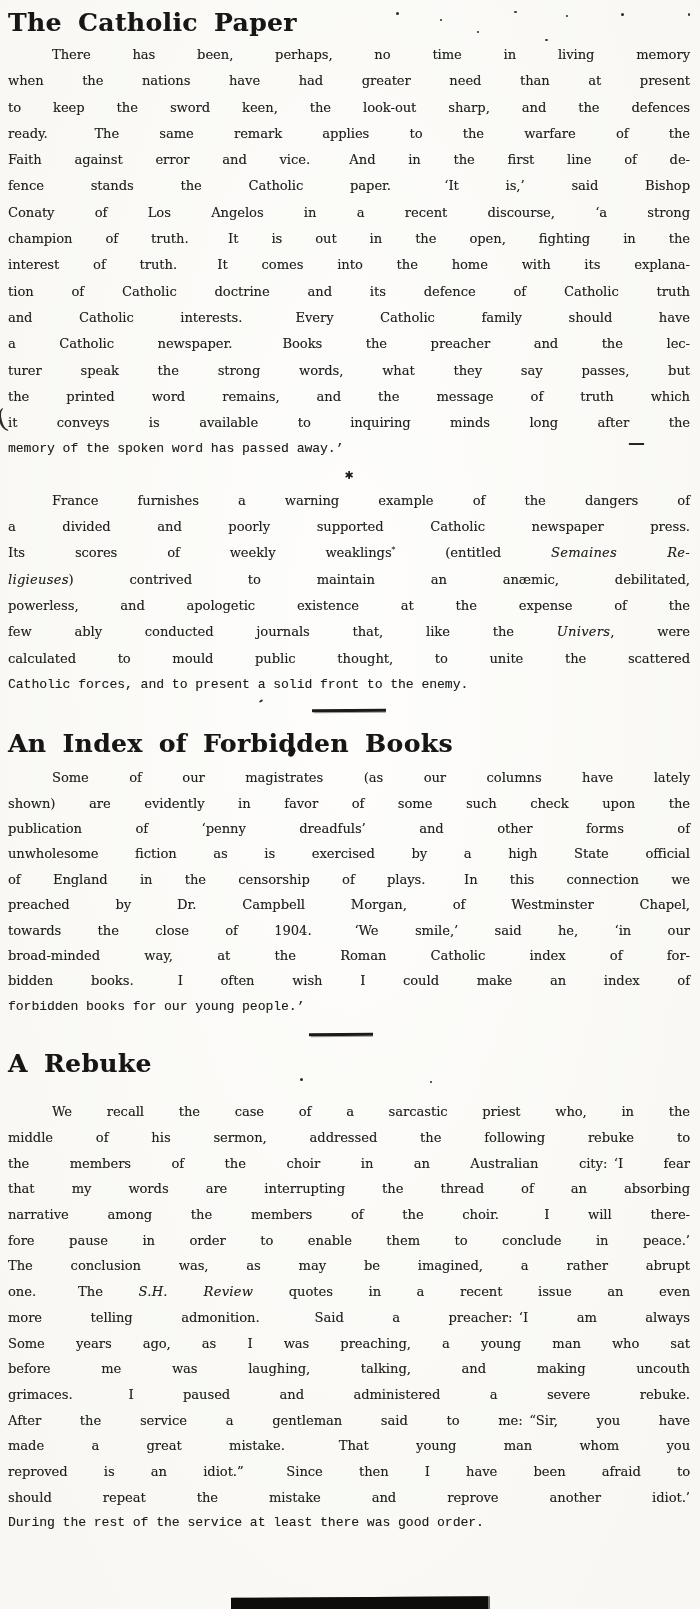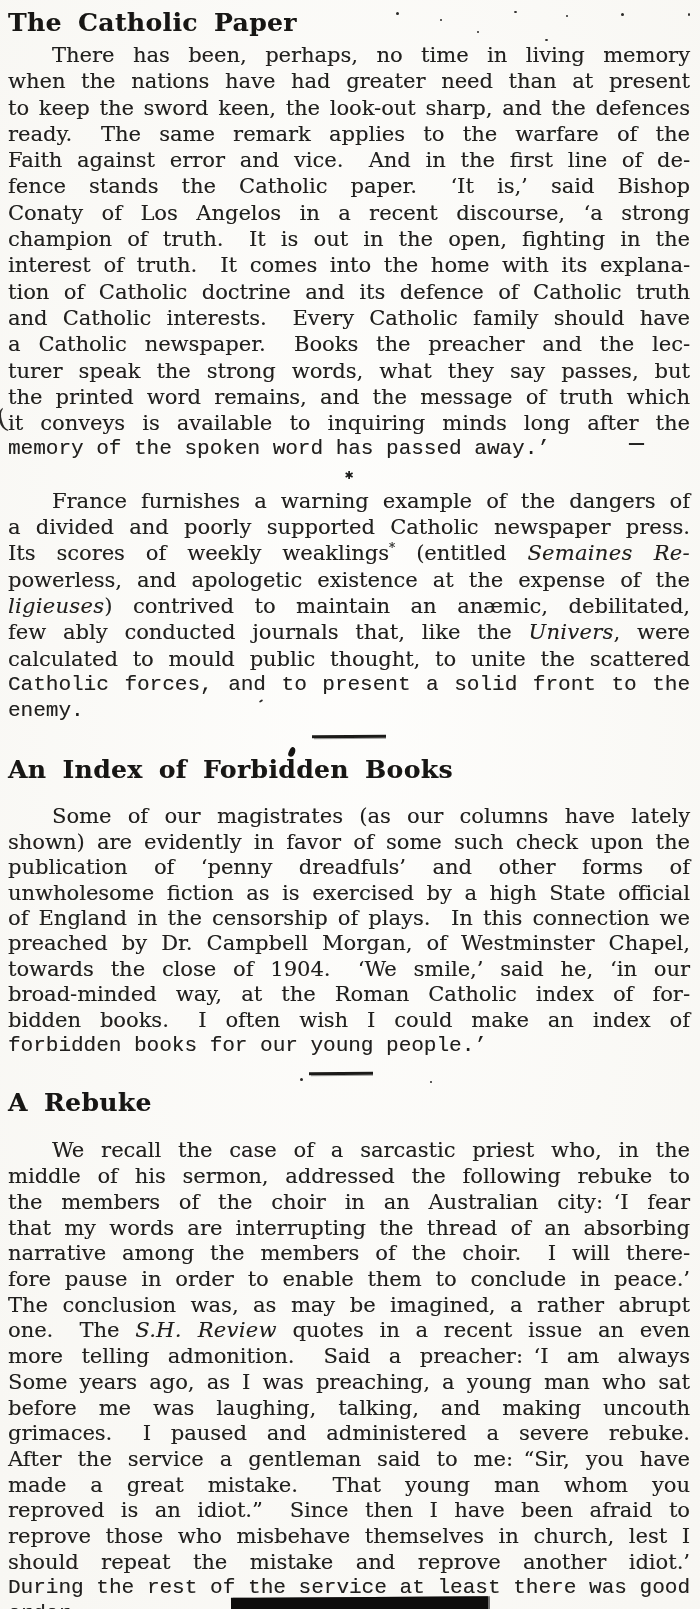--- a/index.html
+++ b/index.html
@@ -29,21 +29,21 @@
     line-height: 30px;
     margin: 0;
     word-spacing: 7px;
     letter-spacing: 0.4px;
     color: #171614;
     text-shadow: 0.3px 0.3px 0 rgba(20,20,20,0.45);
   }
   .s2 .heading, .s3 .heading { line-height: 32px; }
   .para { margin: 4px 0 0 0; }
   .line {
-    font-size: 21px;
+    font-size: 13px;
     text-align: justify;
     text-align-last: justify;
     white-space: normal;
     color: #201f1d;
     text-shadow: 0.25px 0.25px 0 rgba(25,25,25,0.4);
   }
   .s1 .line { line-height: 26.3px; }
   .s2 .line { line-height: 25.4px; }
   .s3 .line { line-height: 25.7px; }
   .line.is-first { text-indent: 44px; }
@@ -61,21 +61,21 @@
   }
   .divider {
     width: 74px;
     height: 3px;
     background: #1b1a18;
     margin: 11px auto 16px auto;
     transform: rotate(-0.5deg);
     box-shadow: 1px 2px 0 -1px rgba(40,40,40,0.45);
   }
   .s3 .divider { width: 64px; transform: translateX(-8px) rotate(-0.3deg); margin-top: 14px; margin-bottom: 12px; }
-  .s2 .para { margin-top: 18px; }
+  .s2 .para { margin-top: 5px; }
   .s3 .para { margin-top: 19px; }
 
   
   .artifact { position: absolute; color: #232220; pointer-events: none; }
   .speck {
     position: absolute;
     background: #2a2927;
     border-radius: 50%;
   }
   .blob {
@@ -131,22 +131,22 @@
             <div class="line">turer speak the strong words, what they say passes, but</div>
             <div class="line">the printed word remains, and the message of truth which</div>
             <div class="line">it conveys is available to inquiring minds long after the</div>
             <div class="line is-last">memory of the spoken word has passed away.’</div>
           </div>
           <div class="star-row">✱</div>
           <div class="para">
             <div class="line is-first">France furnishes a warning example of the dangers of</div>
             <div class="line">a divided and poorly supported Catholic newspaper press.</div>
             <div class="line">Its scores of weekly weaklings<sup>*</sup> (entitled <i>Semaines Re-</i></div>
+            <div class="line"><i>ligieuses</i>) contrived to maintain an anæmic, debilitated,</div>
             <div class="line">powerless, and apologetic existence at the expense of the</div>
-            <div class="line"><i>ligieuses</i>) contrived to maintain an anæmic, debilitated,</div>
             <div class="line">few ably conducted journals that, like the <i>Univers</i>, were</div>
             <div class="line">calculated to mould public thought, to unite the scattered</div>
             <div class="line is-last">Catholic forces, and to present a solid front to the enemy.</div>
           </div>
         </div>
     </div>
       <div class="section s2">
       <div class="divider"></div>
       <h2 class="heading">An Index of Forbidden Books</h2>
       <div>
@@ -177,21 +177,20 @@
             <div class="line">fore pause in order to enable them to conclude in peace.’</div>
             <div class="line">The conclusion was, as may be imagined, a rather abrupt</div>
             <div class="line">one.  The <i>S.H. Review</i> quotes in a recent issue an even</div>
             <div class="line">more telling admonition.  Said a preacher: ‘I am always</div>
             <div class="line">Some years ago, as I was preaching, a young man who sat</div>
             <div class="line">before me was laughing, talking, and making uncouth</div>
             <div class="line">grimaces.  I paused and administered a severe rebuke.</div>
             <div class="line">After the service a gentleman said to me: “Sir, you have</div>
             <div class="line">made a great mistake.  That young man whom you</div>
             <div class="line">reproved is an idiot.”  Since then I have been afraid to</div>
-            <div class="line">reprove those who misbehave themselves in church, lest I</div>
             <div class="line">should repeat the mistake and reprove another idiot.’</div>
             <div class="line is-last">During the rest of the service at least there was good order.</div>
           </div>
         </div>
     </div>
     </div>
 
   <span class="artifact stray-paren" style="left:-3px; top:404px;">(</span>
   <span class="artifact stray-dash" style="left:628px; top:433px;">—</span>
 

